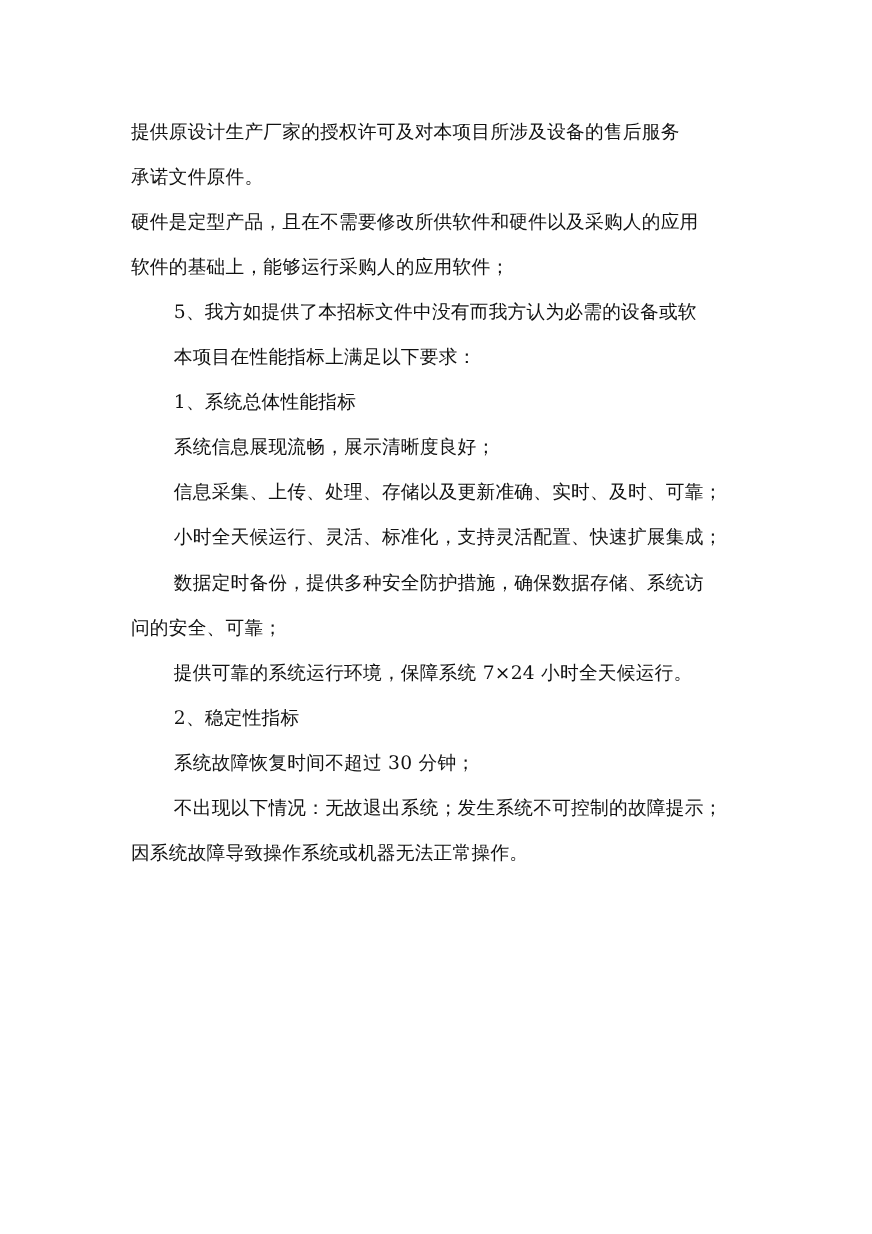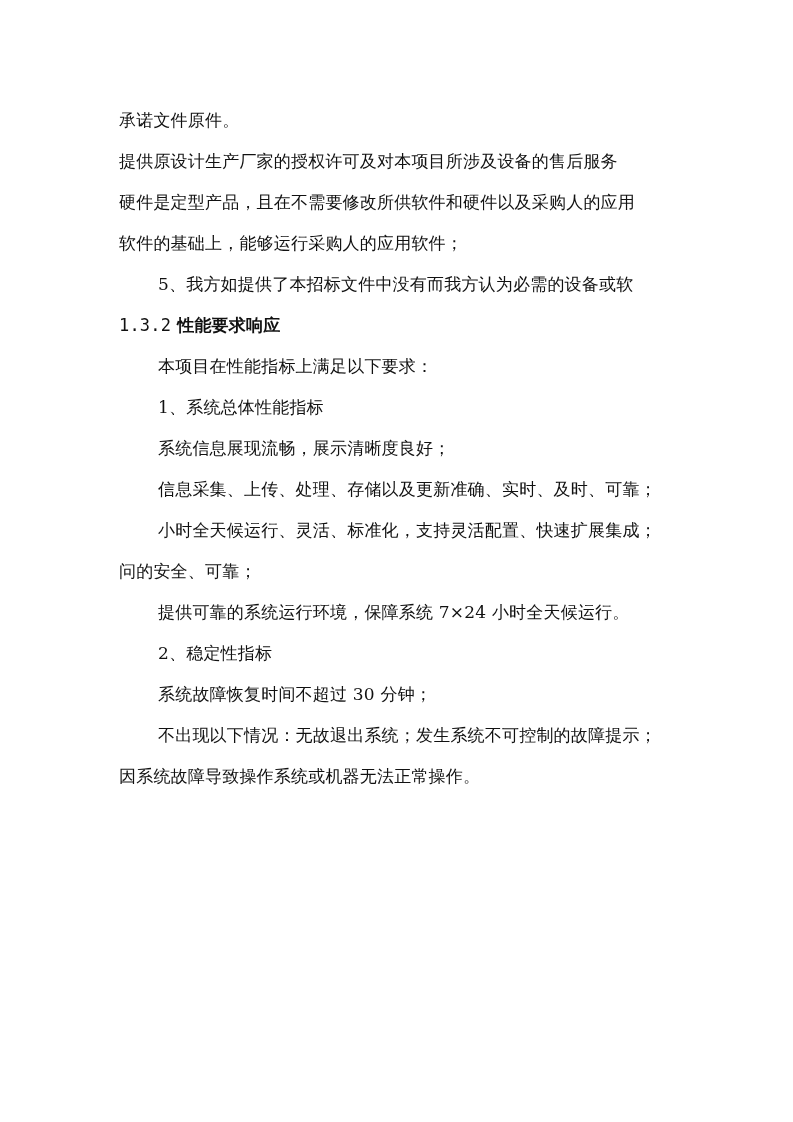--- a/index.html
+++ b/index.html
@@ -49,37 +49,35 @@
       font-weight: normal;
       margin-right: 6px;
     }
   </style>
 </head>
 <body>
 
 <div class="page">
   <div class="content">
 
+    <div class="line">提供原设计生产厂家的授权许可及对本项目所涉及设备的售后服务</div>
     <div class="line">承诺文件原件。</div>
-    <div class="line">提供原设计生产厂家的授权许可及对本项目所涉及设备的售后服务</div>
 
     <div class="line">硬件是定型产品，且在不需要修改所供软件和硬件以及采购人的应用</div>
     <div class="line">软件的基础上，能够运行采购人的应用软件；</div>
 
     <div class="line indent">5、我方如提供了本招标文件中没有而我方认为必需的设备或软</div>
 
-    <div class="line heading">
-      <span class="num">1.3.2</span><span>性能要求响应</span>
-    </div>
 
     <div class="line indent">本项目在性能指标上满足以下要求：</div>
     <div class="line indent">1、系统总体性能指标</div>
     <div class="line indent">系统信息展现流畅，展示清晰度良好；</div>
     <div class="line indent">信息采集、上传、处理、存储以及更新准确、实时、及时、可靠；</div>
     <div class="line indent">小时全天候运行、灵活、标准化，支持灵活配置、快速扩展集成；</div>
+    <div class="line indent">数据定时备份，提供多种安全防护措施，确保数据存储、系统访</div>
     <div class="line">问的安全、可靠；</div>
     <div class="line indent">提供可靠的系统运行环境，保障系统 7×24 小时全天候运行。</div>
     <div class="line indent">2、稳定性指标</div>
     <div class="line indent">系统故障恢复时间不超过 30 分钟；</div>
     <div class="line indent">不出现以下情况：无故退出系统；发生系统不可控制的故障提示；</div>
     <div class="line">因系统故障导致操作系统或机器无法正常操作。</div>
 
   </div>
 </div>
 

